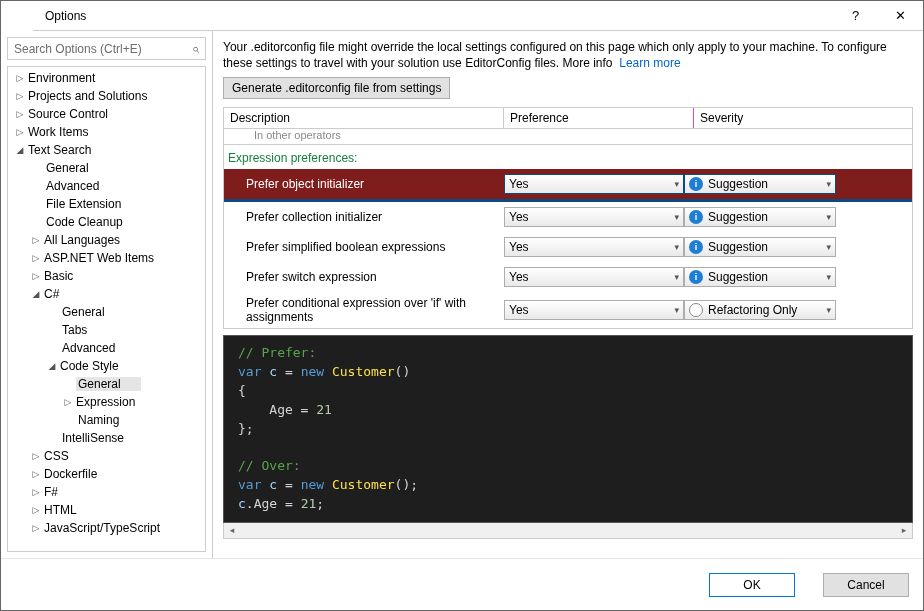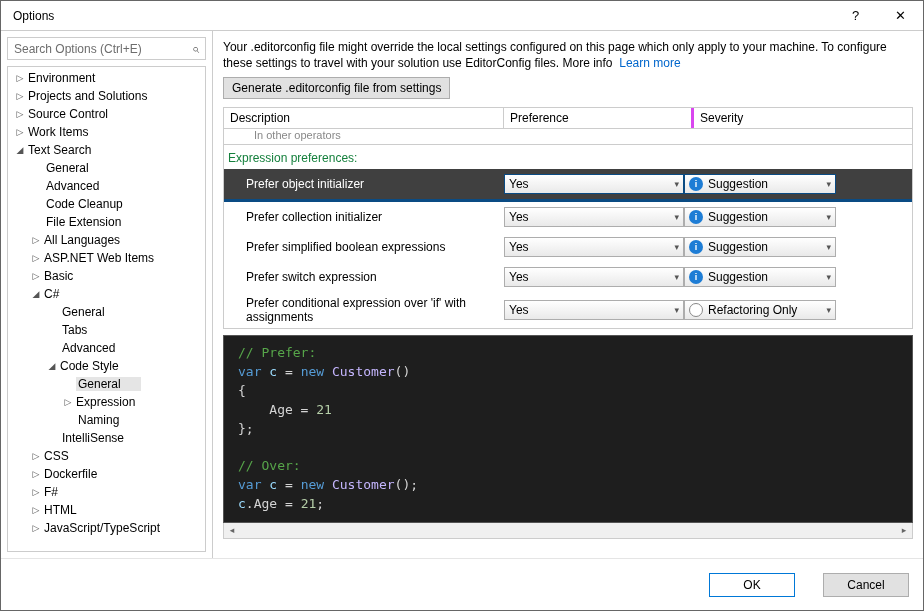--- a/index.html
+++ b/index.html
@@ -1,56 +1,56 @@
 <!DOCTYPE html>
 <html><head>
 <meta charset="utf-8">
 <style>
   * { box-sizing: border-box; }
   html, body { margin: 0; padding: 0; font-family: "Segoe UI", Tahoma, sans-serif; font-size: 12px; color: #000; }
   .window { width: 924px; height: 611px; border: 1px solid #666; background: #fff; display: flex; flex-direction: column; position: relative; }
-  .titlebar { height: 30px; display: flex; align-items: center; padding-left: 12px; border-bottom: 1px solid #ccc; }
+  .titlebar { height: 30px; display: flex; align-items: center; padding-left: 12px; border-bottom: 1px solid #ccc; margin-left: 32px; }
   .titlebar .title { flex: 1; font-size: 12px; }
   .titlebar .ctrl { width: 45px; height: 29px; display: flex; align-items: center; justify-content: center; font-size: 13px; }
   .body { flex: 1; display: flex; overflow: hidden; }
   .sidebar { width: 212px; border-right: 1px solid #ccc; display: flex; flex-direction: column; padding: 6px 6px 6px 6px; }
   .search { height: 23px; border: 1px solid #ccc; display: flex; align-items: center; padding: 0 6px; margin-bottom: 6px; color: #6d6d6d; }
   .search .ph { flex: 1; }
   .search .mag { font-size: 13px; color: #555; transform: scaleX(-1); }
   .tree { flex: 1; border: 1px solid #ccc; overflow-y: auto; padding: 2px 0; }
   .node { display: flex; align-items: center; height: 18px; }
   .twisty { width: 12px; display: inline-flex; justify-content: center; color: #555; font-size: 9px; }
   .node .lbl { padding-left: 2px; white-space: nowrap; }
   .node.sel .lbl { background: #e5e5e5; padding-right: 20px; }
   .main { flex: 1; display: flex; flex-direction: column; padding: 8px 10px 0 10px; overflow: hidden; }
   .notice { line-height: 1.35; }
   .notice a { color: #0066cc; text-decoration: none; }
   .genbtn { margin-top: 6px; border: 1px solid #adadad; background: #e1e1e1; padding: 3px 8px; width: max-content; }
   .header-row { display: flex; margin-top: 8px; border: 1px solid #ccc; height: 22px; align-items: center; background:#fff; }
   .colDesc { flex: 0 0 280px; border-right: 1px solid #ccc; padding-left: 6px; display:flex; align-items:center; height:100%;}
-  .colPref { flex: 0 0 190px; border-right: 3px solid #d946ef; padding-left: 6px; display:flex; align-items:center; height:100%;}
+  .colPref { flex: 0 0 190px; border-right: 1px solid #d946ef; padding-left: 6px; display:flex; align-items:center; height:100%;}
   .colSev  { flex: 1; padding-left: 6px; display:flex; align-items:center; height:100%;}
   .stub-row { border-left:1px solid #ccc; border-right:1px solid #ccc; border-bottom:1px solid #ccc; height:16px; display:flex; align-items:flex-start; color:#888; padding-left:30px; font-size:11px;}
   .group-hdr { padding: 6px 4px 4px 4px; font-size: 12px; color:#15803d; }
   .rule-row { display: flex; align-items: center; height: 30px; }
   .rule-row .descCell { flex: 0 0 280px; padding-left: 22px; padding-right:6px; }
   .rule-row .prefCell { flex: 0 0 180px; }
   .rule-row .sevCell  { flex: 0 0 152px; }
-  .rule-row.sel { background: #404040; color: #fff; }
+  .rule-row.sel { background: #7f1d1d; color: #fff; }
   .rule-row.sel .combo { border-color: #0a4b83; }
   .rule-row.tall { height: 36px; }
   .rule-row.tall .descCell { line-height: 1.2; }
   .combo { height: 20px; border: 1px solid #adadad; background: linear-gradient(#fff,#e9e9e9); display: flex; align-items: center; padding: 0 4px; justify-content: space-between; font-size: 12px; color:#000; }
   .combo .chev { font-size: 9px; color:#555; }
   .sev-inner { display:flex; align-items:center; gap:5px;}
   .sev-icon { width:14px; height:14px; border-radius:50%; display:inline-flex; align-items:center; justify-content:center; font-size:9px; color:#fff; font-weight:bold;}
   .sev-icon.sug { background:#1e7dd5;}
   .sev-icon.ref { background:#fff; border:1.5px solid #888;}
   .codepanel { margin-top: 6px; background: #1e1e1e; color:#d4d4d4; font-family: Consolas, monospace; font-size: 13px; padding: 8px 14px; line-height: 1.45; border:1px solid #555; flex:0 0 auto; position:relative;}
-  .cm-comment{color:#57a64a;} .cm-kw{color:#569cd6;} .cm-type{color:#c4b5fd;} .cm-var{color:#9cdcfe;} .cm-num{color:#b5cea8;} .cm-punc{color:#d4d4d4;}
+  .cm-comment{color:#57a64a;} .cm-kw{color:#569cd6;} .cm-type{color:#fde047;} .cm-var{color:#9cdcfe;} .cm-num{color:#b5cea8;} .cm-punc{color:#d4d4d4;}
   .hscroll { height:16px; margin-top:0; border:1px solid #ccc; border-top:none; display:flex; align-items:center; position:relative; background:#f0f0f0;}
   .hscroll .arrow{width:16px;height:100%;display:flex;align-items:center;justify-content:center;font-size:9px;color:#666;}
   .footer { height:52px; display:flex; align-items:center; justify-content:flex-end; gap:28px; padding-right:14px; border-top:1px solid #e5e5e5;}
   .footer .btn{width:86px;height:24px;border:1px solid #adadad;background:#e1e1e1;display:flex;align-items:center;justify-content:center;}
   .footer .btn.primary{border-color:#0078d7;background:#fff;}
   .rules-container{border-left:1px solid #ccc;border-right:1px solid #ccc;border-bottom:1px solid #ccc;}
 </style>
 </head>
 <body>
 
@@ -90,24 +90,24 @@
             <span class="twisty">◢</span>
             <span class="lbl">Text Search</span>
           </div>
         <div class="node" style="padding-left:36px">
             <span class="lbl">General</span>
           </div>
         <div class="node" style="padding-left:36px">
             <span class="lbl">Advanced</span>
           </div>
         <div class="node" style="padding-left:36px">
+            <span class="lbl">File Extension</span>
+          </div>
+        <div class="node" style="padding-left:36px">
             <span class="lbl">Code Cleanup</span>
-          </div>
-        <div class="node" style="padding-left:36px">
-            <span class="lbl">File Extension</span>
           </div>
         <div class="node" style="padding-left:22px">
             <span class="twisty">▷</span>
             <span class="lbl">All Languages</span>
           </div>
         <div class="node" style="padding-left:22px">
             <span class="twisty">▷</span>
             <span class="lbl">ASP.NET Web Items</span>
           </div>
         <div class="node" style="padding-left:22px">

